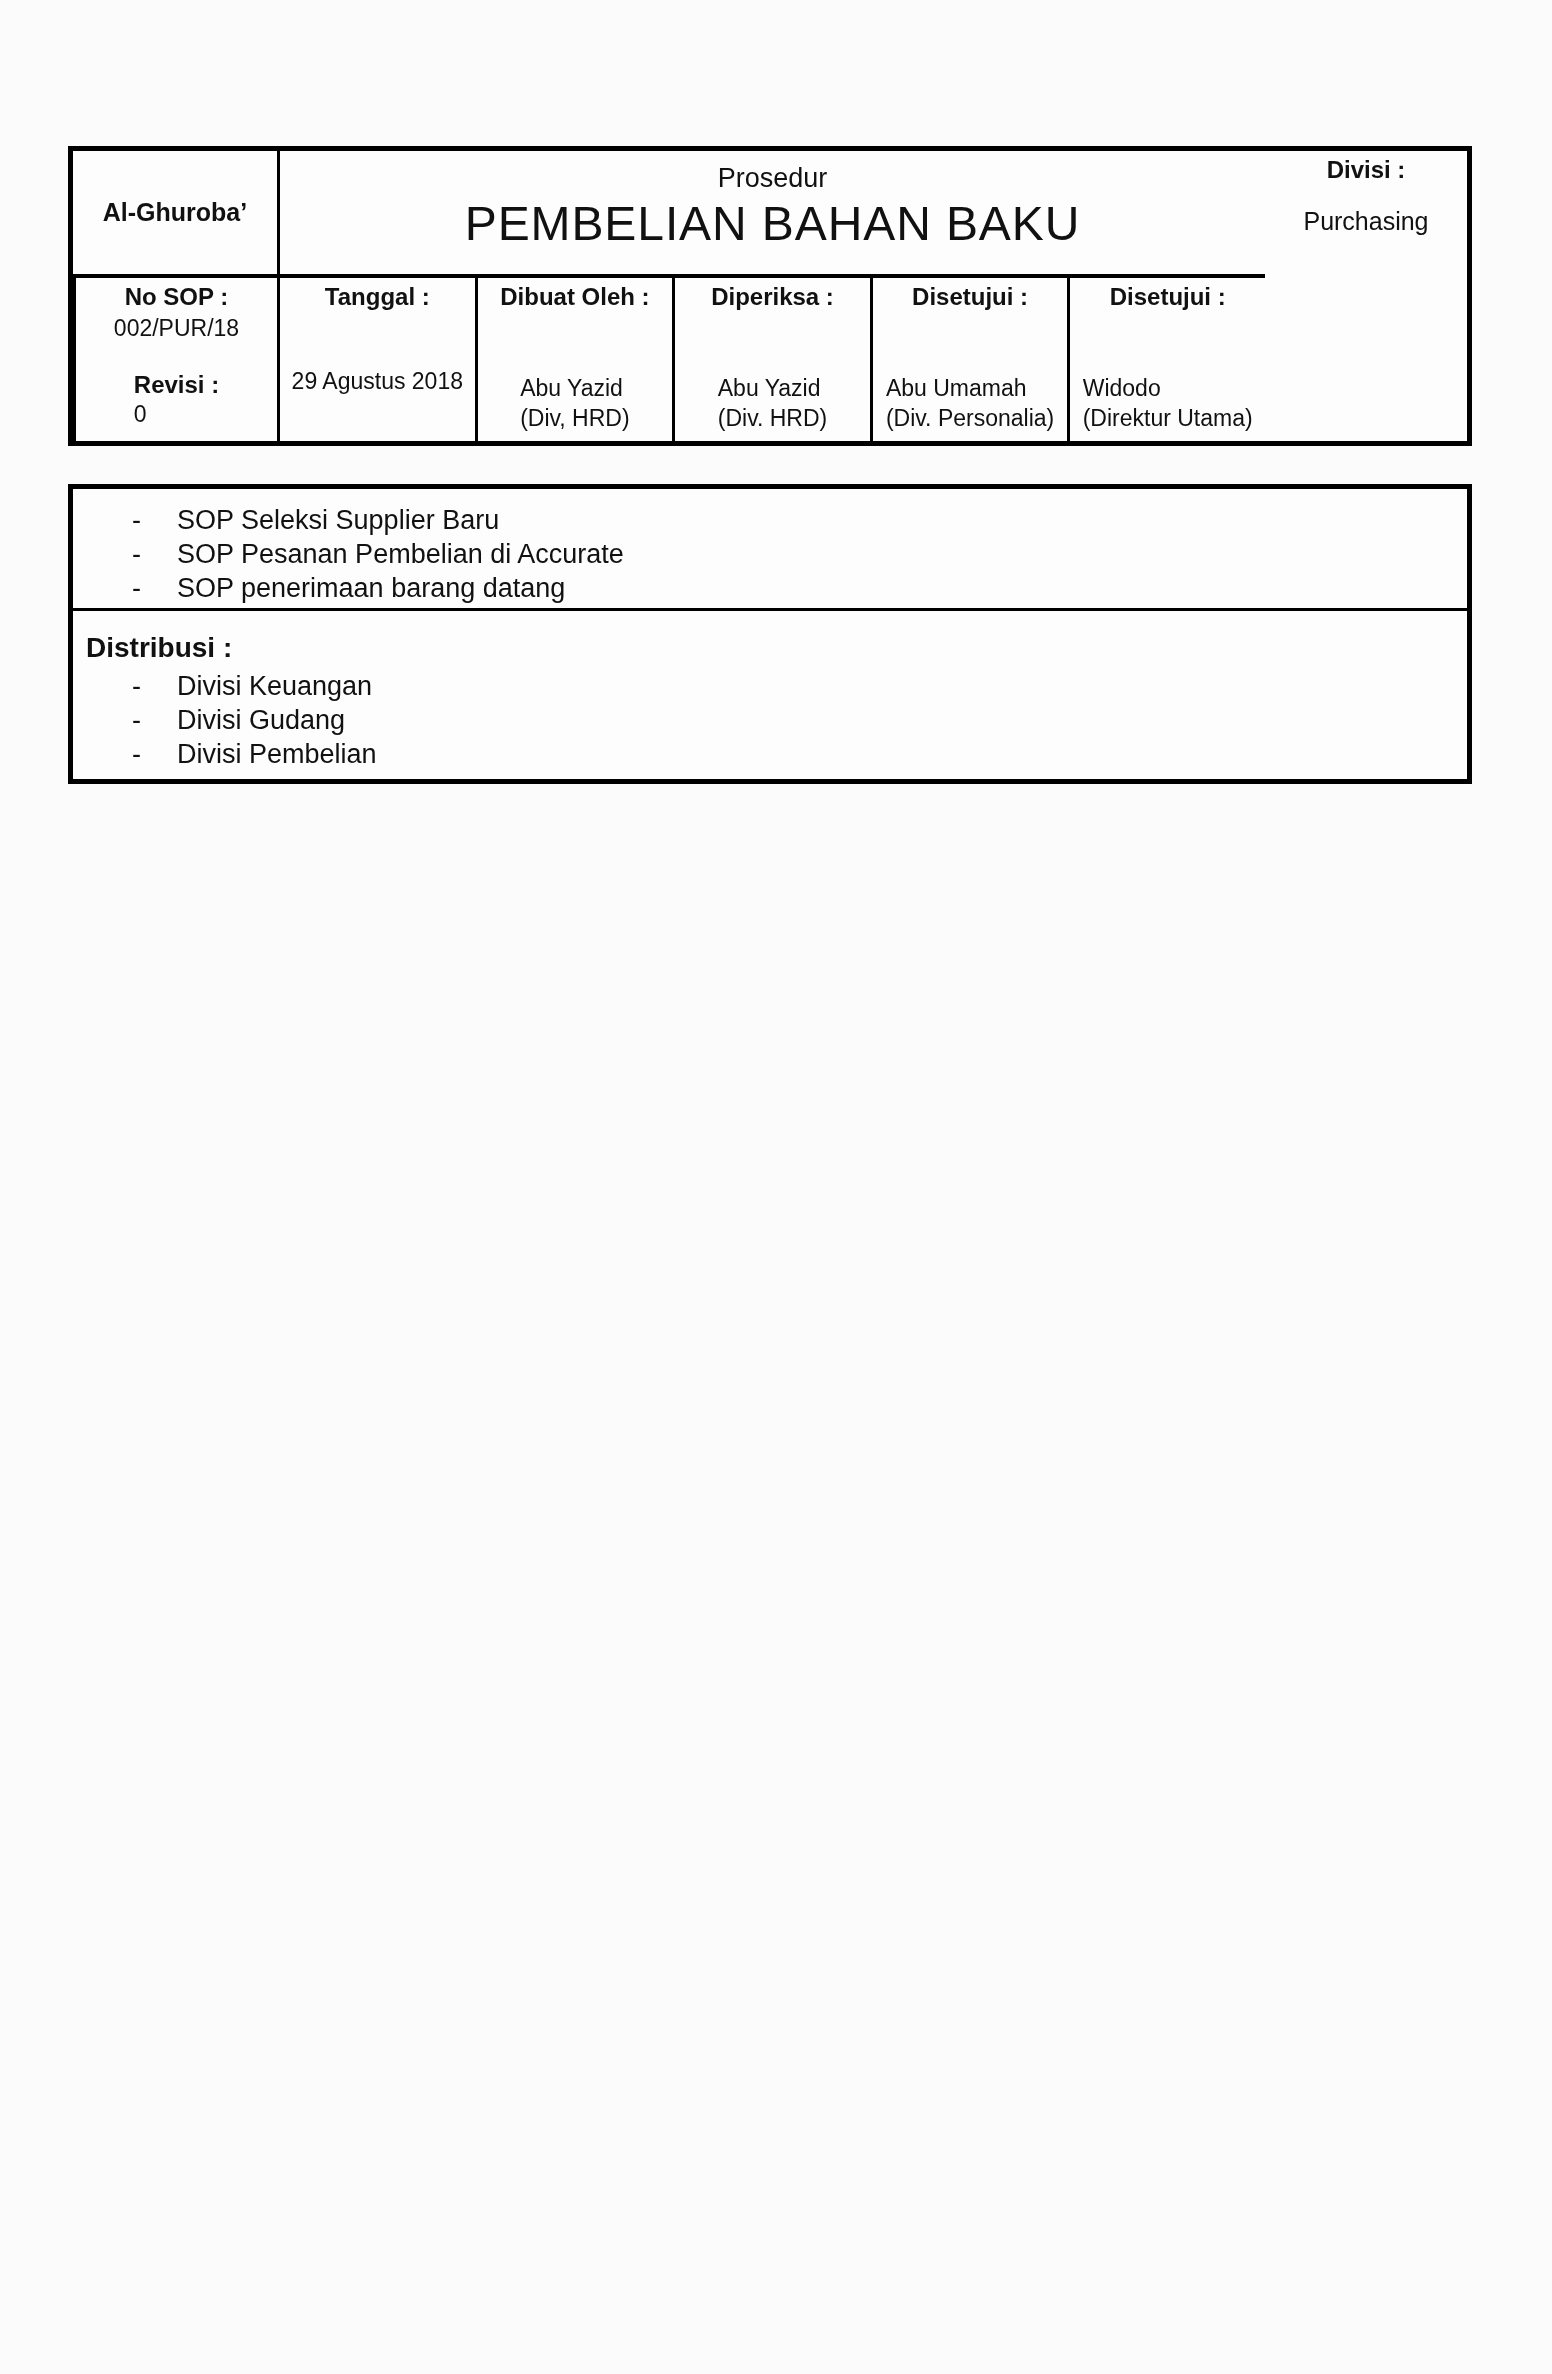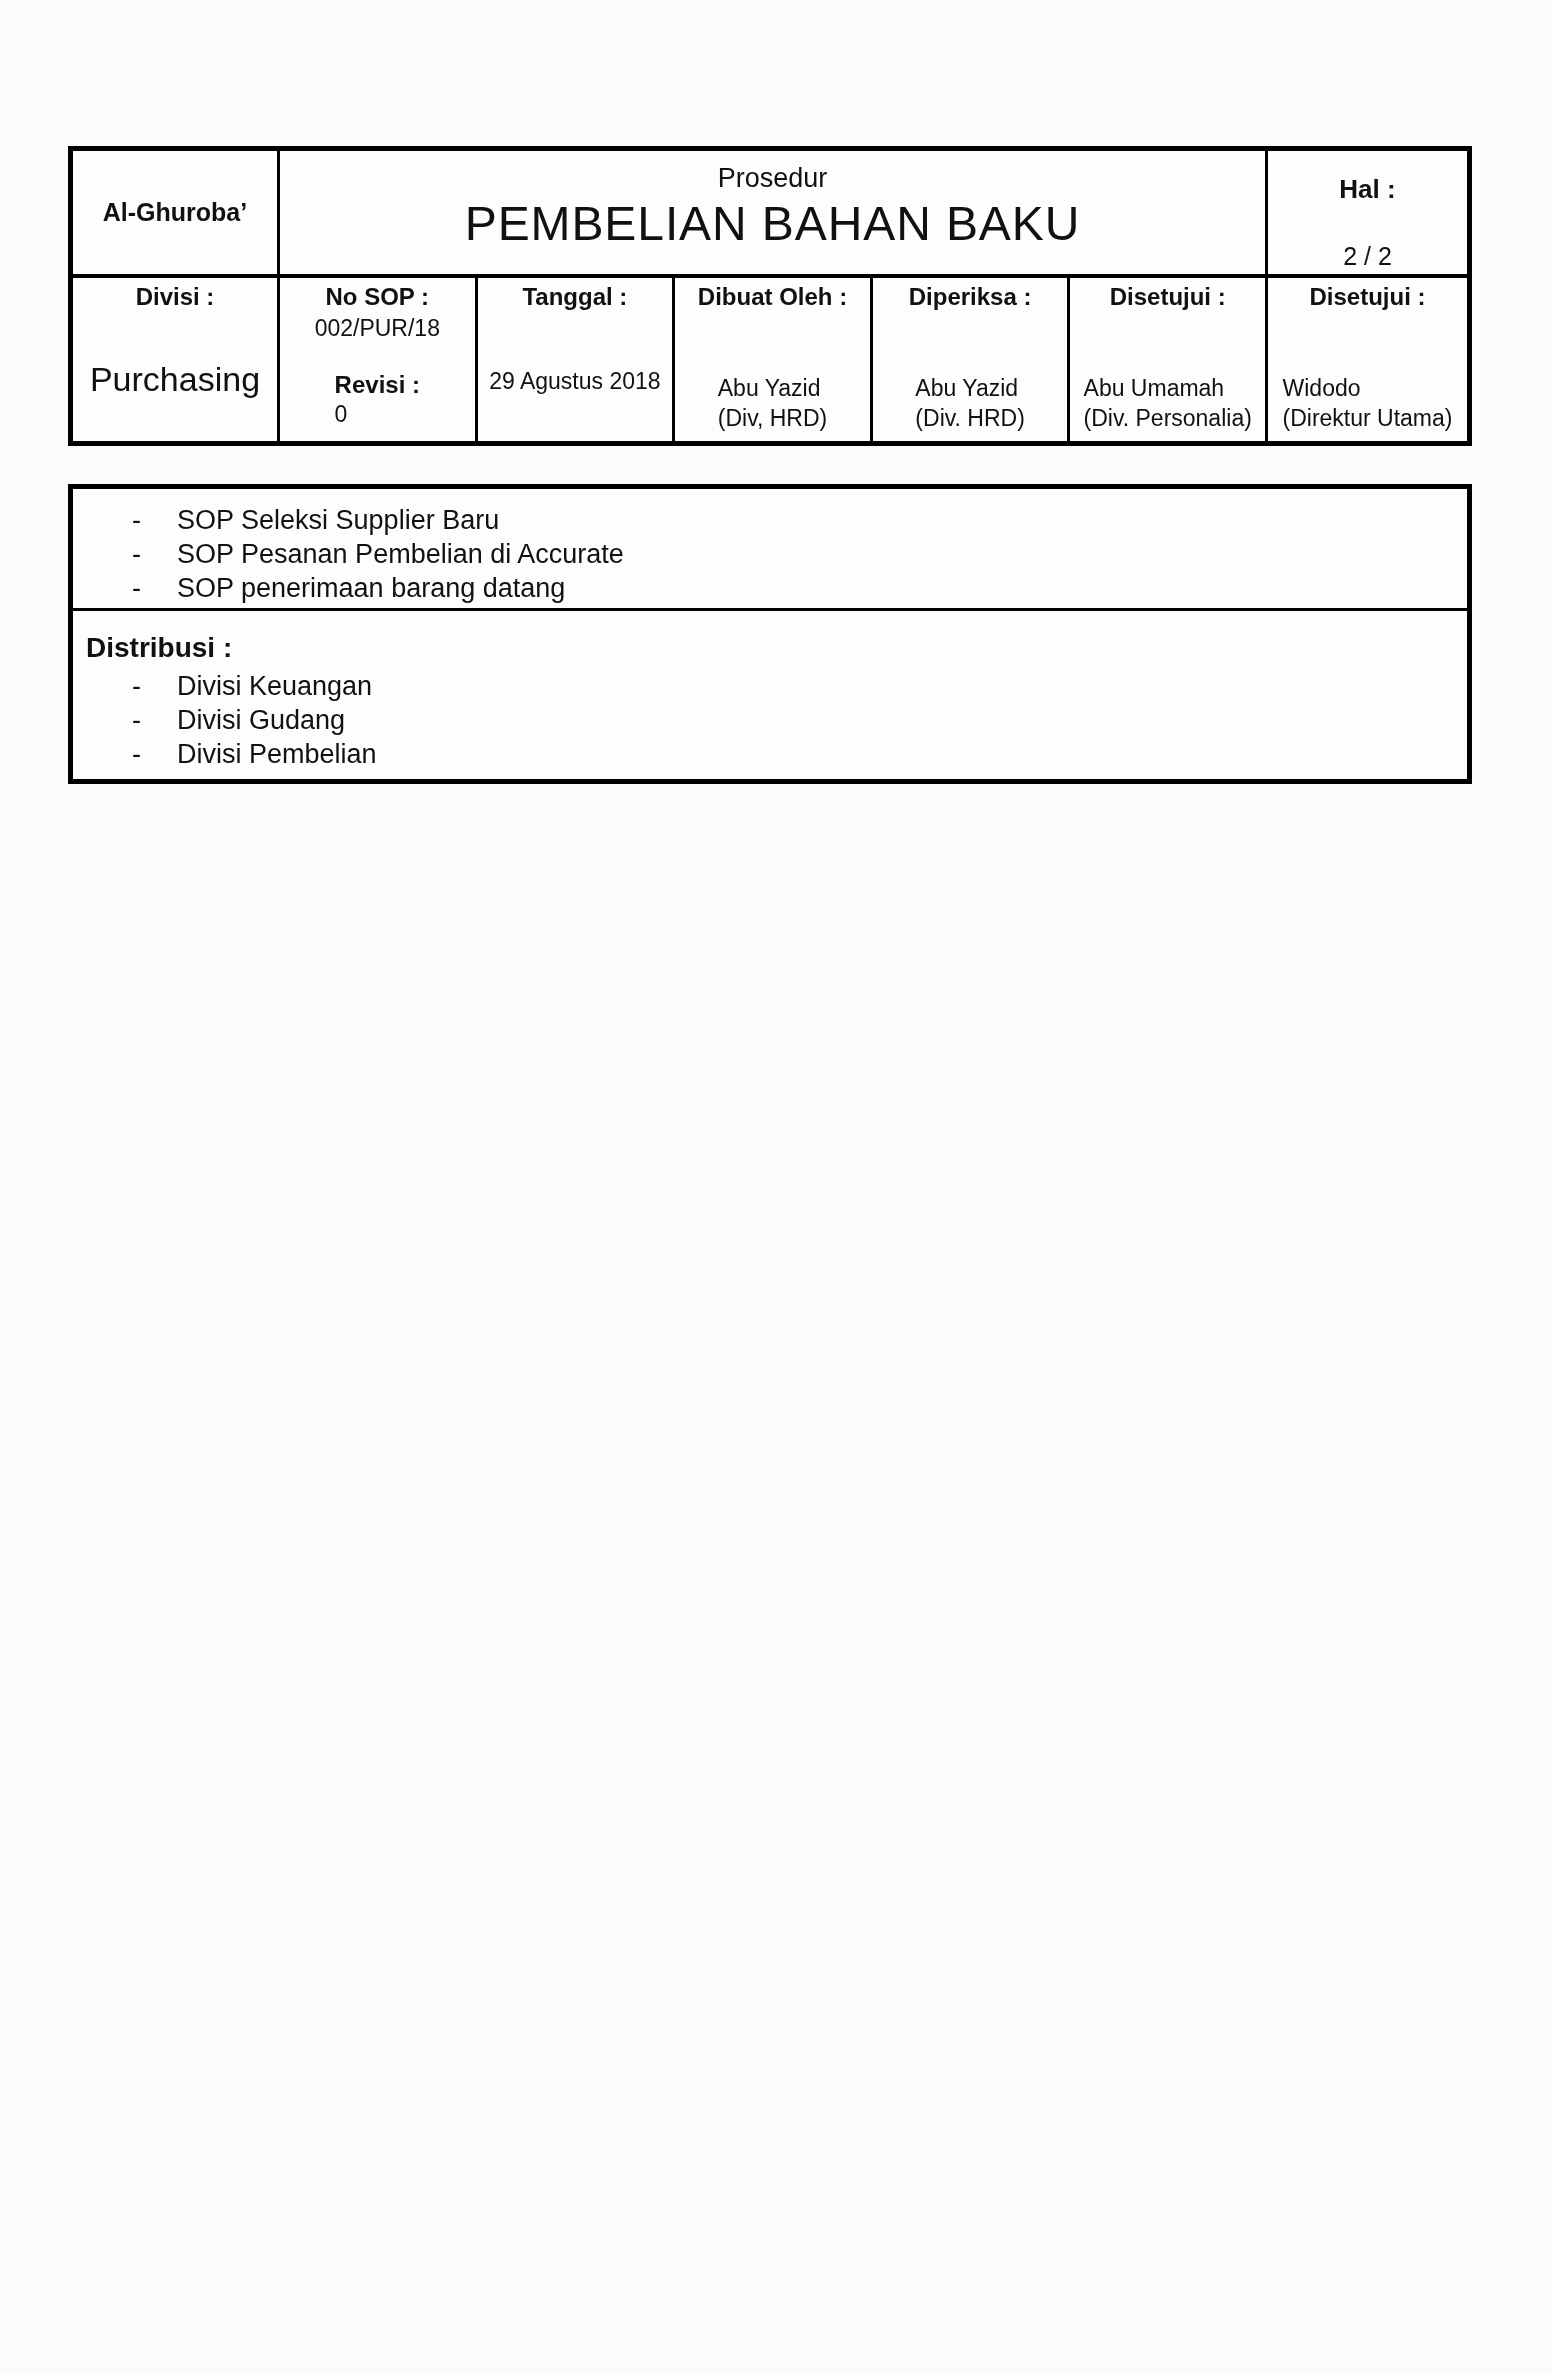--- a/index.html
+++ b/index.html
@@ -33,21 +33,21 @@
   .c-mid { grid-column:2 / 7; padding-top:12px; }
   .doc-type { font-size:27px; }
   .doc-title { font-size:48px; letter-spacing:0.9px; margin-top:1.9px; white-space:nowrap; }
 
   .c-hal { grid-column:7; padding-top:23px; }
   .hal-label { font-weight:bold; font-size:26px; }
   .hal-value { font-size:25px; margin-top:37px; }
 
   .r2 { padding-top:4px; }
   .lbl { font-weight:bold; font-size:24px; line-height:30px; }
-  .val-mid { margin-top:auto; margin-bottom:42px; font-size:34px; }
+  .val-mid { margin-top:auto; margin-bottom:42px; font-size:25px; }
   .val-date { margin-top:auto; margin-bottom:46px; font-size:23px; white-space:nowrap; }
   .sop-no { font-size:23px; margin-top:2.8px; }
   .revisi-block { margin-top:auto; margin-bottom:12px; }
   .revisi-block .v { font-size:23px; line-height:29px; }
   .person-block { margin-top:auto; margin-bottom:8.3px; font-size:23px; line-height:30px; white-space:nowrap; }
 
   
   .ref-box {
     position:absolute; left:68px; top:484px; width:1404px; height:300px;
     border:5.6px solid #000; background:#fdfdfd;
@@ -65,24 +65,20 @@
 <div class="page">
 
   <div class="sop-table">
 
     <div class="cell row1 c-org">
       <div class="org-name">Al-Ghuroba’</div>
     </div>
     <div class="cell row1 c-mid bl">
       <div class="doc-type">Prosedur</div>
       <div class="doc-title">PEMBELIAN BAHAN BAKU</div>
-    </div>
-    <div class="cell row1 c-hal bl">
-      <div class="hal-label">Hal :</div>
-      <div class="hal-value">2 / 2</div>
     </div>
 
     <div class="cell r2">
       <div class="lbl">Divisi :</div>
       <div class="val-mid">Purchasing</div>
     </div>
 
     <div class="cell r2 bl">
       <div class="lbl">No SOP :</div>
       <div class="sop-no">002/PUR/18</div>

